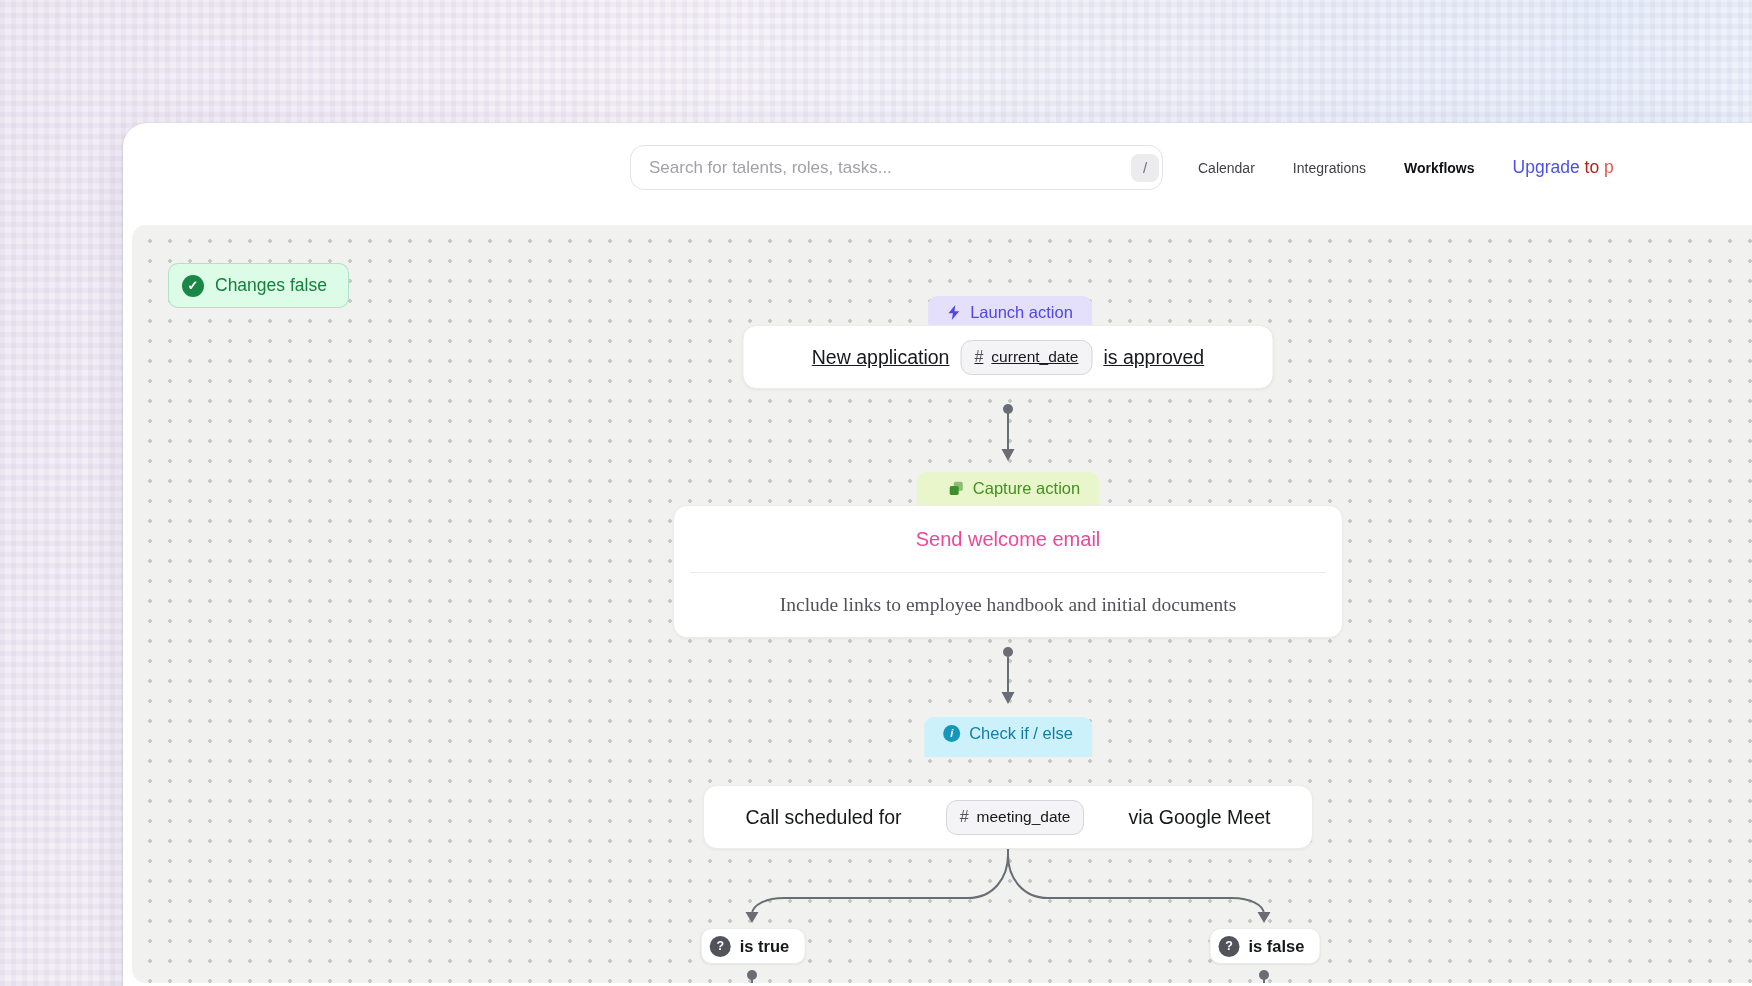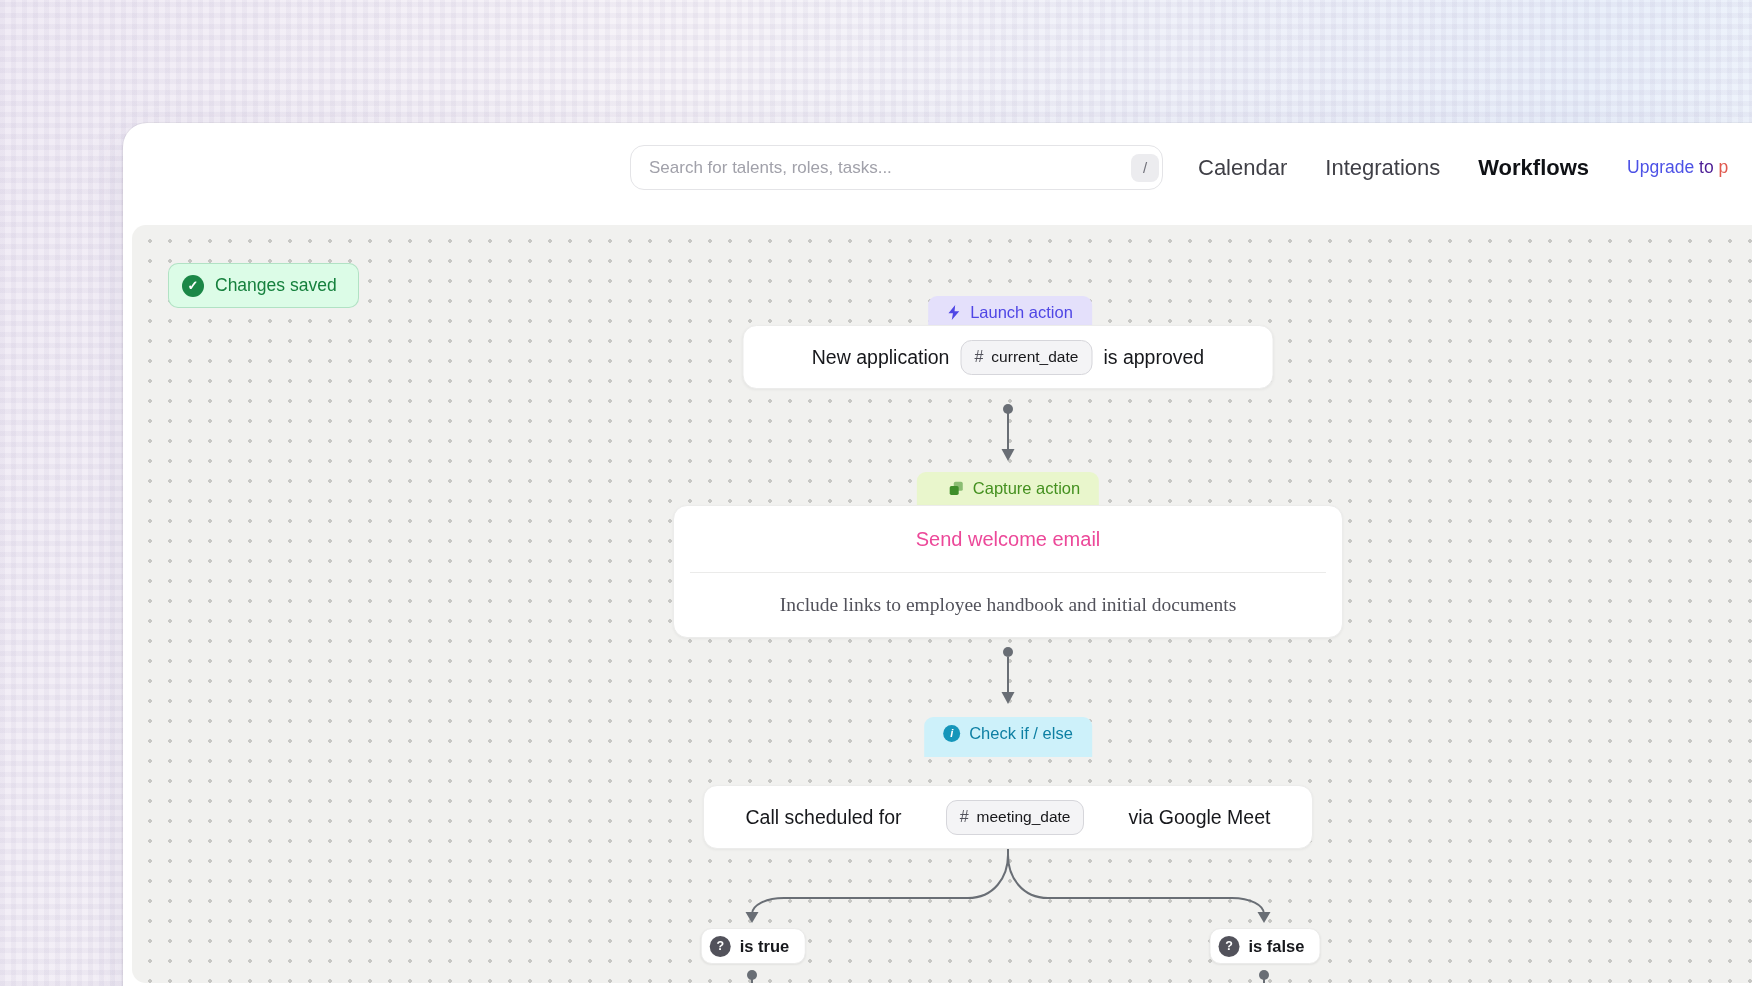--- a/index.html
+++ b/index.html
@@ -40,25 +40,25 @@
   .search input::placeholder { color:#a1a1aa; }
   .kbd {
     width:28px; height:28px; border-radius:8px; background:#ececef;
     color:#71717a; font-size:15px; display:flex; align-items:center; justify-content:center;
   }
 
   .nav {
     position:absolute; left:1075px; top:22px; height:45px;
     display:flex; align-items:center; gap:38px; white-space:nowrap;
   }
-  .nav-item { font-size:22px; color:#3f3f46; cursor:pointer; }
+  .nav-item { font-size:14px; color:#3f3f46; cursor:pointer; }
   .nav-item.active { color:#0f1115; font-weight:700; }
   .upgrade { font-size:17.5px; cursor:pointer; }
   .upgrade .u-link { color:#4c51e6; font-weight:500; }
-  .upgrade .u-mid  { color:#4c1d95; }
+  .upgrade .u-mid  { color:#b91c1c; }
   .upgrade .u-plan { color:#e0584e; }
 
   
   .canvas {
     position:absolute; left:9px; top:102px; right:0; bottom:3px;
     background:#f1f1ef;
     background-image:radial-gradient(circle,#c7c7c4 1.6px, transparent 1.9px);
     background-size:20px 20px; background-position:8px 6px;
     border-radius:14px 0 0 14px; overflow:hidden;
   }
@@ -160,30 +160,30 @@
         <circle cx="876" cy="610" r="5"></circle>
         <polygon points="613.5,687 626.5,687 620,698"></polygon>
         <polygon points="1125.5,687 1138.5,687 1132,698"></polygon>
         <circle cx="620" cy="750" r="5"></circle>
         <circle cx="1132" cy="750" r="5"></circle>
       </g>
     </svg>
 
     <div class="saved">
       <span class="circle-ic ic-check">✓</span>
-      <span>Changes saved</span>
+      <span>Changes false</span>
     </div>
 
     <div class="action-badge badge-launch" style="left:878px; top:71px;">
       <svg width="14" height="15" viewBox="0 0 13 14">
         <path d="M7.5 0 L1.2 7.8 H5.4 L4.3 14 L11.3 5.8 H6.9 Z" fill="#4f46e5"></path>
       </svg>
       <span>Launch action</span>
     </div>
-    <div class="node node-row" style="left:876px; top:100px; width:531px; height:64px;">
+    <div class="node node-row" style="left:876px; top:100px; width:531px; height:64px;text-decoration:underline;">
       <span class="node-text">New application</span>
       <span class="chip">
         <span class="hash">#</span>
         <span class="var">current_date</span>
       </span>
       <span class="node-text">is approved</span>
     </div>
 
     <div class="action-badge badge-capture" style="left:876px; top:247px;">
       <svg width="15" height="15" viewBox="0 0 14 14">

